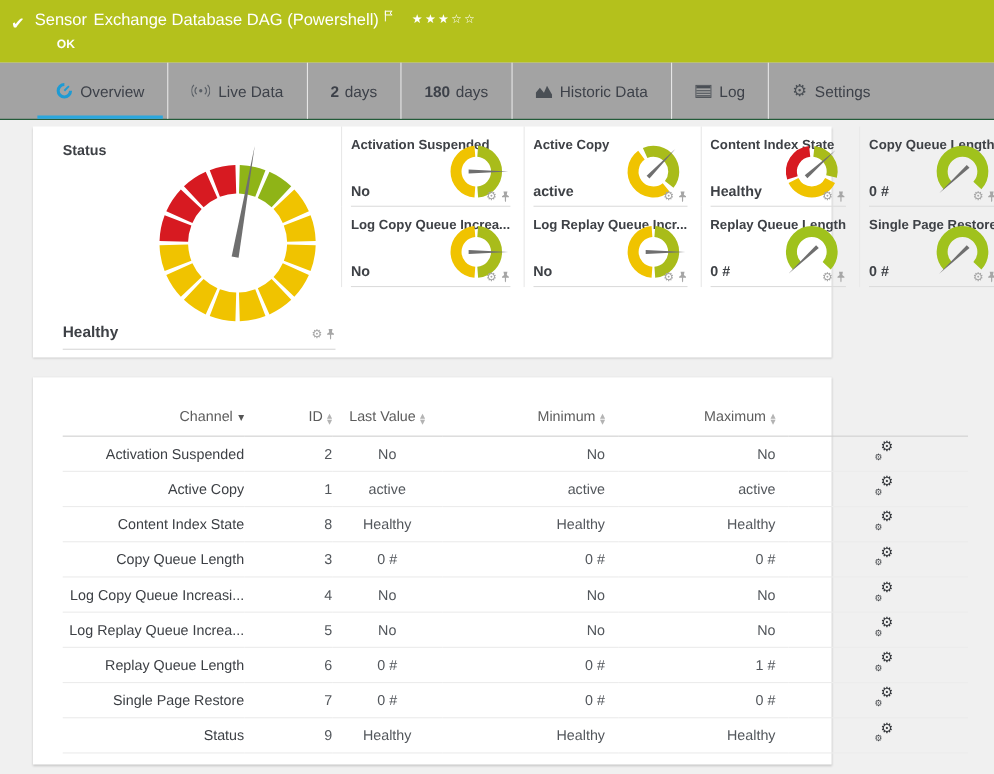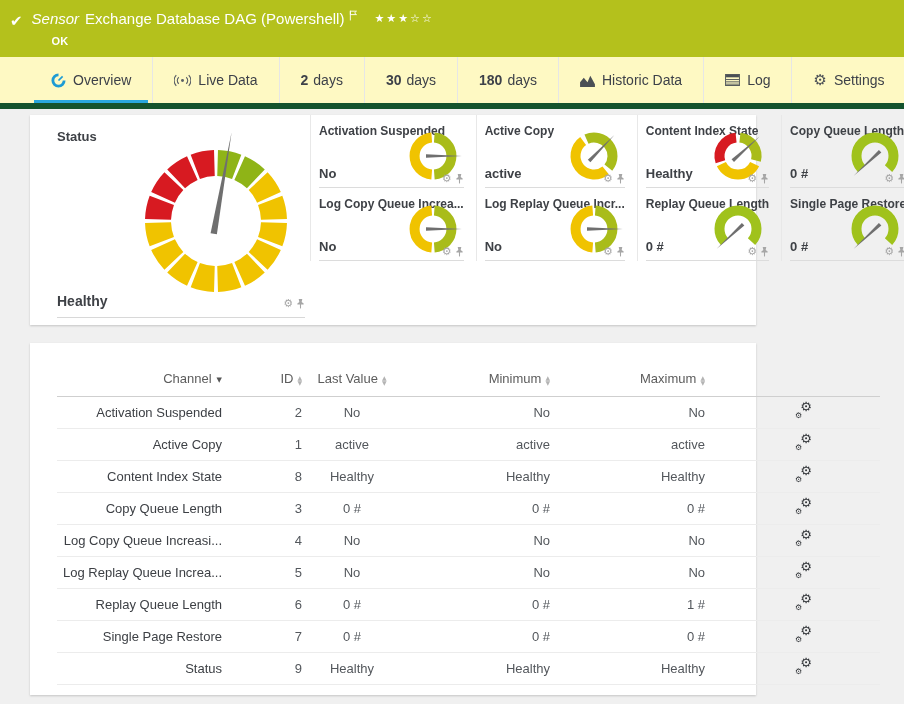--- a/index.html
+++ b/index.html
@@ -6,26 +6,26 @@
   body{
     width:904px;height:704px;overflow:hidden;
     background:#f0f0f0;
     font-family:"Liberation Sans","DejaVu Sans",sans-serif;
     -webkit-font-smoothing:antialiased;
   }
   
   .topbar{height:57px;background:#b4c11c;color:#fff;display:flex;box-sizing:border-box;padding:9px 0 0 10px}
   .chk{font-size:15px;font-weight:bold;margin:3px 9px 0 0}
   .titleline{font-size:15px;line-height:19px;display:flex;align-items:flex-start}
-  .kind{font-style:italic;margin-right:6px}
+  .kind{margin-right:6px}
   .flag{margin-left:5px;position:relative;top:-3px;cursor:pointer}
   .stars{font-size:11px;letter-spacing:2px;margin-left:16px;position:relative;top:0;cursor:pointer}
   .status-txt{font-size:11px;font-weight:bold;margin:7px 0 0 20px}
   
-  .tabs{height:52px;background:#fef9c3;display:flex;align-items:stretch;padding-left:30px;box-sizing:border-box;border-bottom:6px solid #14532d}
+  .tabs{height:52px;background:#a3a3a3;display:flex;align-items:stretch;padding-left:30px;box-sizing:border-box;border-bottom:1px solid #14532d}
   .tab{display:flex;align-items:center;gap:7px;padding:0 21px;color:#3d4149;font-size:14px;text-decoration:none;position:relative;cursor:pointer;white-space:nowrap}
   .tab + .tab{border-left:1px solid #e6e6e6}
   .tab .txt b{font-weight:bold;margin-right:5px}
   .tab .txt b:empty{display:none}
   .tab.active::after{content:'';position:absolute;left:4px;right:4px;bottom:0;height:3px;background:#29a7de}
   .tab .ico{display:flex;align-items:center}
   .gear-glyph{font-family:"DejaVu Sans",sans-serif;font-size:15px;color:#4a4f55;line-height:1}
   
   main{padding:6px 0 0 30px}
   .panel{background:#fff;box-shadow:0 1px 2px rgba(0,0,0,.18);width:726px;box-sizing:border-box}
@@ -104,23 +104,20 @@
             <path d="M2.3 1.3a8.2 8.2 0 0 0 0 11.4"></path>
             <path d="M15.7 1.3a8.2 8.2 0 0 1 0 11.4"></path>
           </g>
           <circle cx="9" cy="7" r="1.6" fill="#5a5f66"></circle>
         </svg>
       </span>
       <span class="txt"><span class="lbl">Live Data</span></span>
     </a>
     <a class="tab">
       <span class="txt"><b>2</b><span class="lbl">days</span></span>
-    </a>
-    <a class="tab">
-      <span class="txt"><b>30</b><span class="lbl">days</span></span>
     </a>
     <a class="tab">
       <span class="txt"><b>180</b><span class="lbl">days</span></span>
     </a>
     <a class="tab">
       <span class="ico">
         <svg width="15" height="13" viewBox="0 0 16 14">
           <path d="M0 14V9l4-5 4 5 3-7 5 9v3z" fill="#4a4f55"></path>
         </svg>
       </span>

